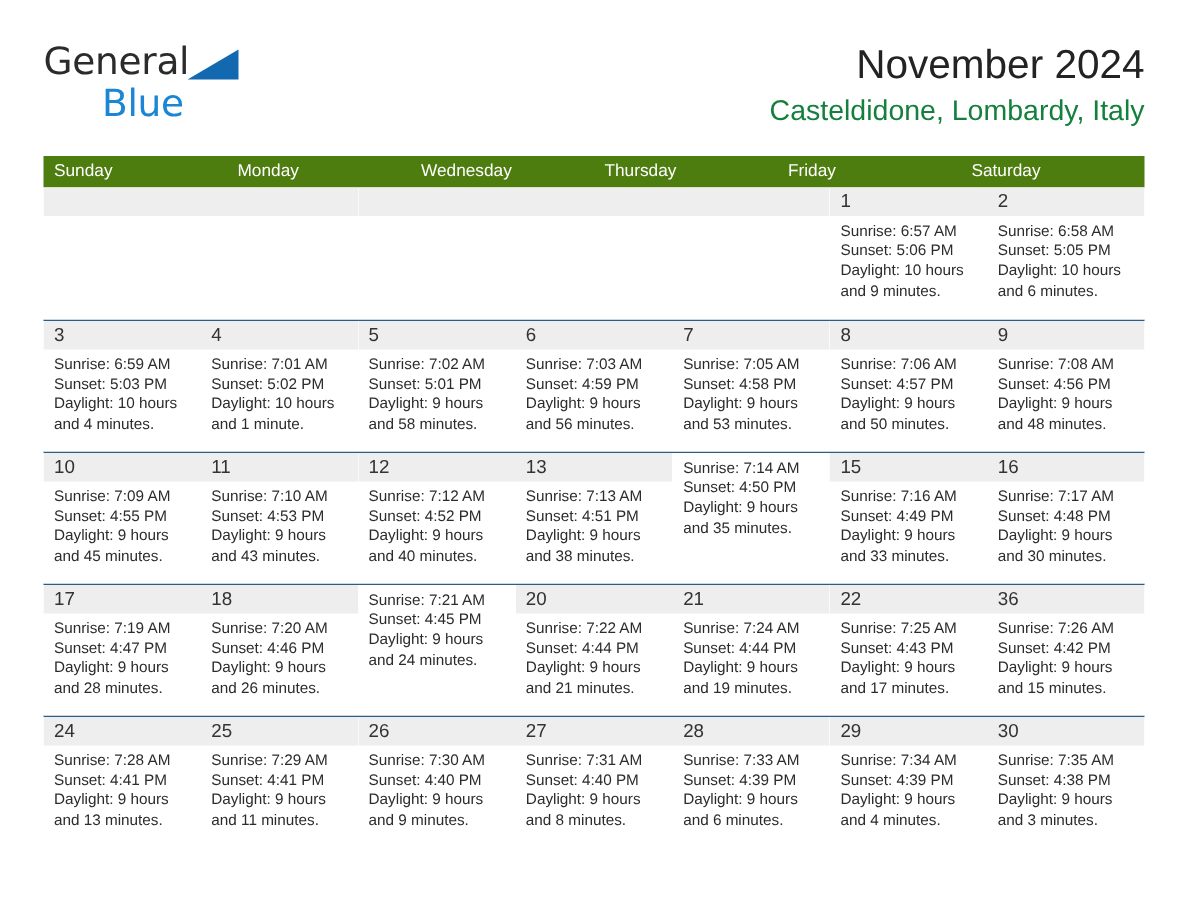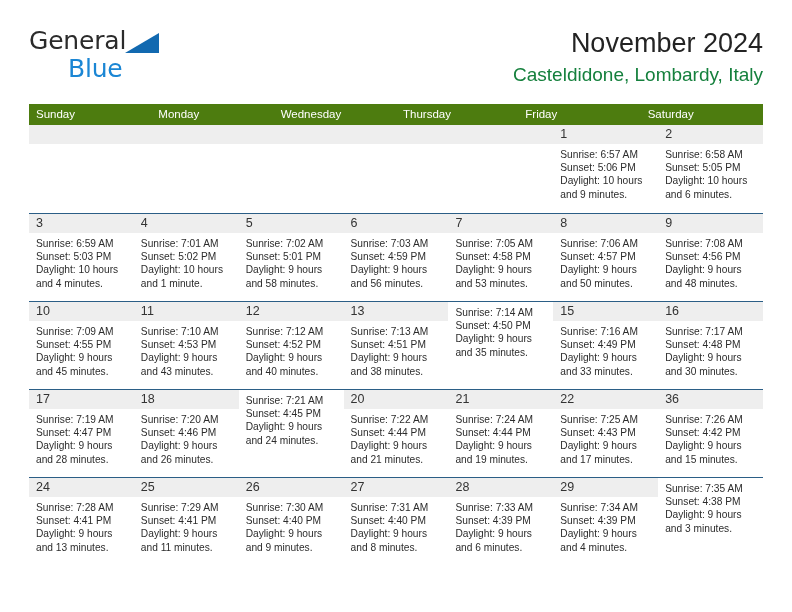--- a/index.html
+++ b/index.html
@@ -469,20 +469,21 @@
           <div class="cell">
             <div class="cell-daynum">29</div>
             <div class="cell-body">
               <div class="cell-line">Sunrise: 7:34 AM</div>
               <div class="cell-line">Sunset: 4:39 PM</div>
               <div class="cell-line">Daylight: 9 hours</div>
               <div class="cell-line">and 4 minutes.</div>
             </div>
           </div>
           <div class="cell">
+            <div class="cell-daynum">30</div>
             <div class="cell-body">
               <div class="cell-line">Sunrise: 7:35 AM</div>
               <div class="cell-line">Sunset: 4:38 PM</div>
               <div class="cell-line">Daylight: 9 hours</div>
               <div class="cell-line">and 3 minutes.</div>
             </div>
           </div>
         </div>
       </div>
   </div>

